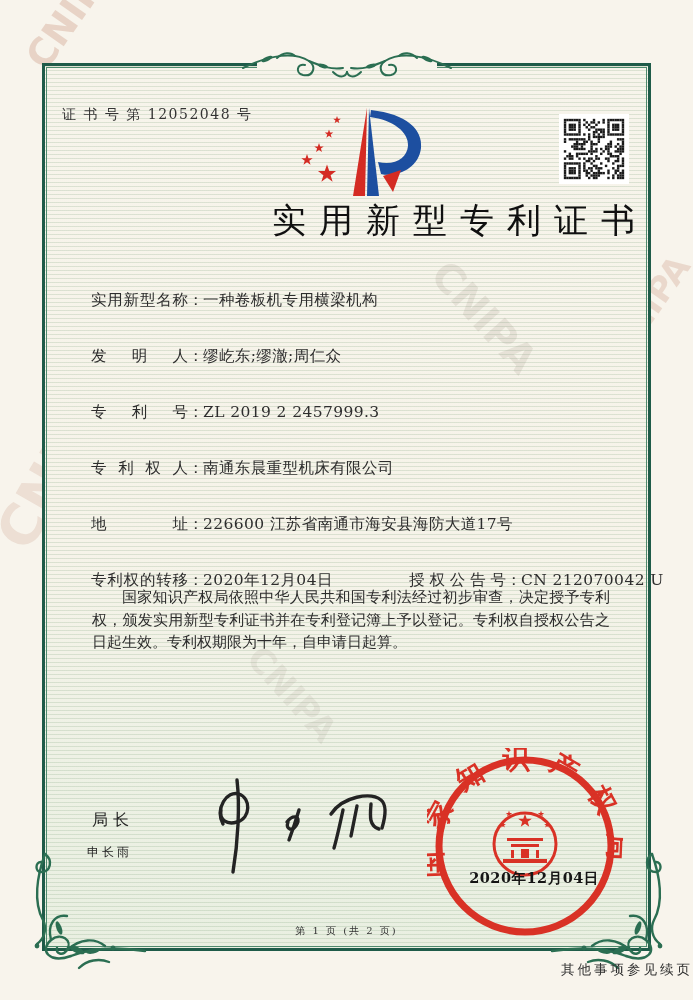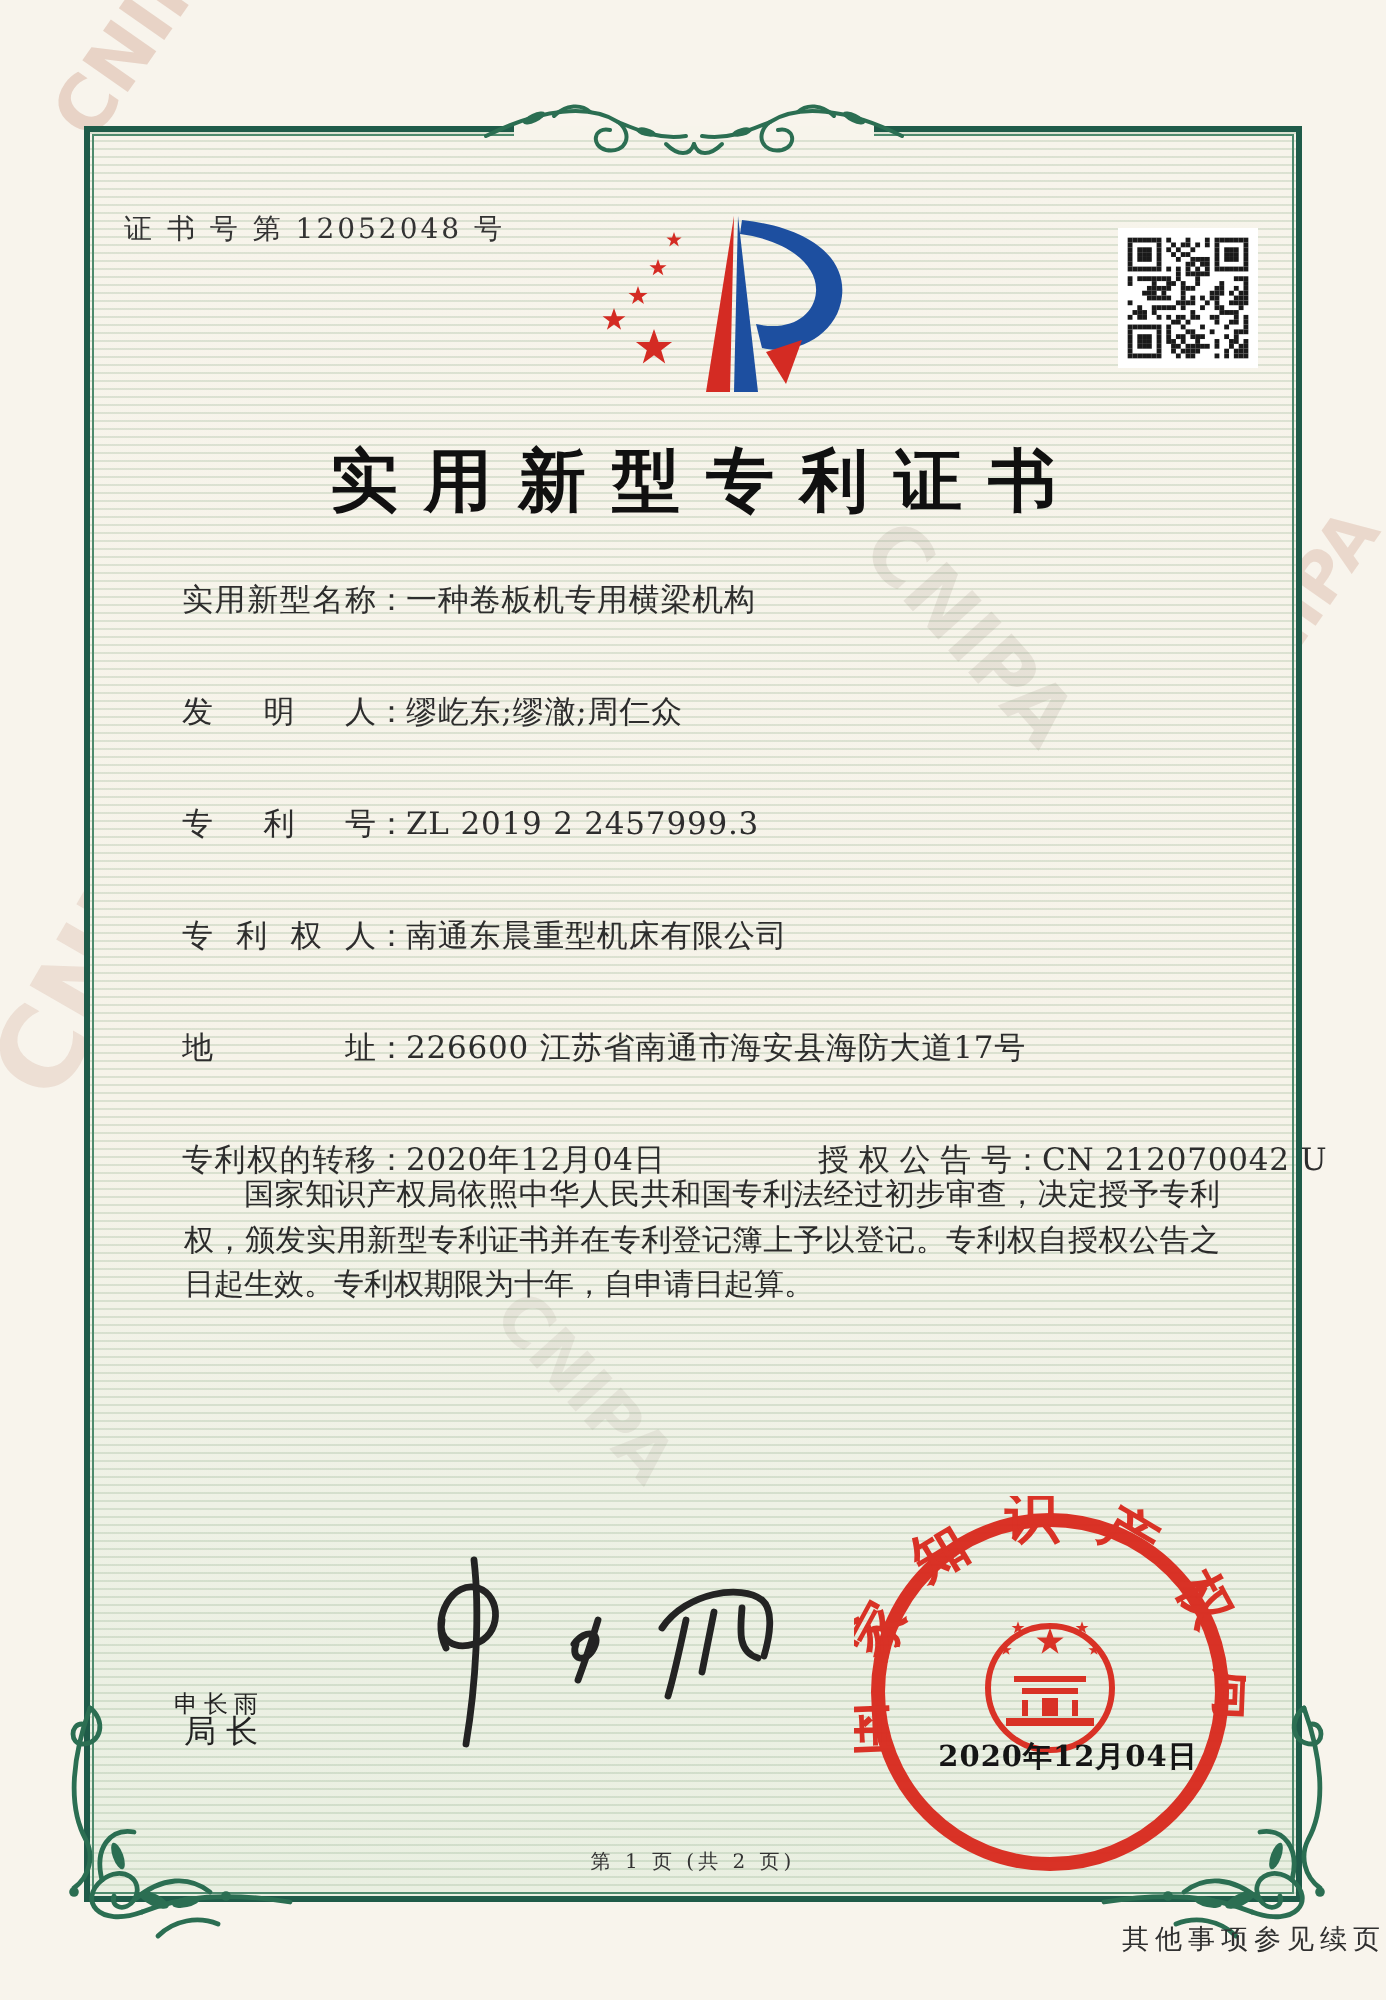--- a/index.html
+++ b/index.html
@@ -18,35 +18,35 @@
          border:3px solid #1f5b49;z-index:2;
          background:
            repeating-linear-gradient(180deg, rgba(122,160,120,.22) 0 1px, rgba(0,0,0,0) 1px 4px),
            linear-gradient(180deg,#f7f4eb 0%,#f6f3e9 55%,#eef1e5 78%,#e9efe1 100%);}
   .frame::before{content:"";position:absolute;inset:1px;border:1px solid #4e8a6d;pointer-events:none;}
   .content{position:absolute;inset:0;z-index:2;}
 
   .cert-no{position:absolute;left:17px;top:40px;font-size:14px;letter-spacing:1.5px;color:#333;}
   .logo{position:absolute;left:230px;top:38px;}
   .qr{position:absolute;left:514px;top:48px;width:70px;height:70px;}
-  .title{position:absolute;top:152px;left:0;right:0;text-align:center;font-size:34px;font-weight:bold;
+  .title{position:absolute;top:132px;left:0;right:0;text-align:right;font-size:34px;font-weight:normal;
          letter-spacing:13px;text-indent:13px;color:#101010;}
 
   .fields{position:absolute;left:46px;top:224px;width:530px;}
   .frow{position:relative;height:21px;margin-bottom:35px;white-space:nowrap;font-size:15.5px;color:#2d2d2d;}
   .flabel{display:inline-block;width:97px;text-align:justify;text-align-last:justify;}
   .fcolon{display:inline-block;width:15px;}
   .fvalue{letter-spacing:.4px;}
   .second{position:absolute;left:318px;top:0;}
 
   .body-text{position:absolute;left:47px;top:520px;width:518px;font-size:15px;line-height:22.6px;
              color:#2b2b2b;text-align:justify;}
   .body-text p{margin:0;text-indent:2em;}
 
-  .signer-title{position:absolute;left:47px;top:744px;font-size:16px;letter-spacing:5px;color:#222;margin-top:46px;}
+  .signer-title{position:absolute;left:47px;top:744px;font-size:16px;letter-spacing:5px;color:#222;}
   .signer-name{position:absolute;left:42px;top:778px;font-size:12px;letter-spacing:3px;color:#222;}
   .signature{position:absolute;left:148px;top:706px;z-index:3;}
 
   .seal{position:absolute;left:382px;top:682px;width:196px;height:196px;z-index:5;mix-blend-mode:multiply;opacity:.95;}
   .seal-date{position:absolute;left:394px;top:803px;width:190px;text-align:center;font-size:14.5px;
              font-weight:bold;color:#151515;letter-spacing:.5px;z-index:6;}
 
   .page-num{position:absolute;left:0;right:0;top:858px;text-align:center;font-size:10px;letter-spacing:2px;color:#333;}
   .continuation{position:absolute;left:0;right:0;top:961px;text-align:right;font-size:13.5px;letter-spacing:3px;color:#2f2f2f;z-index:2;}
 

